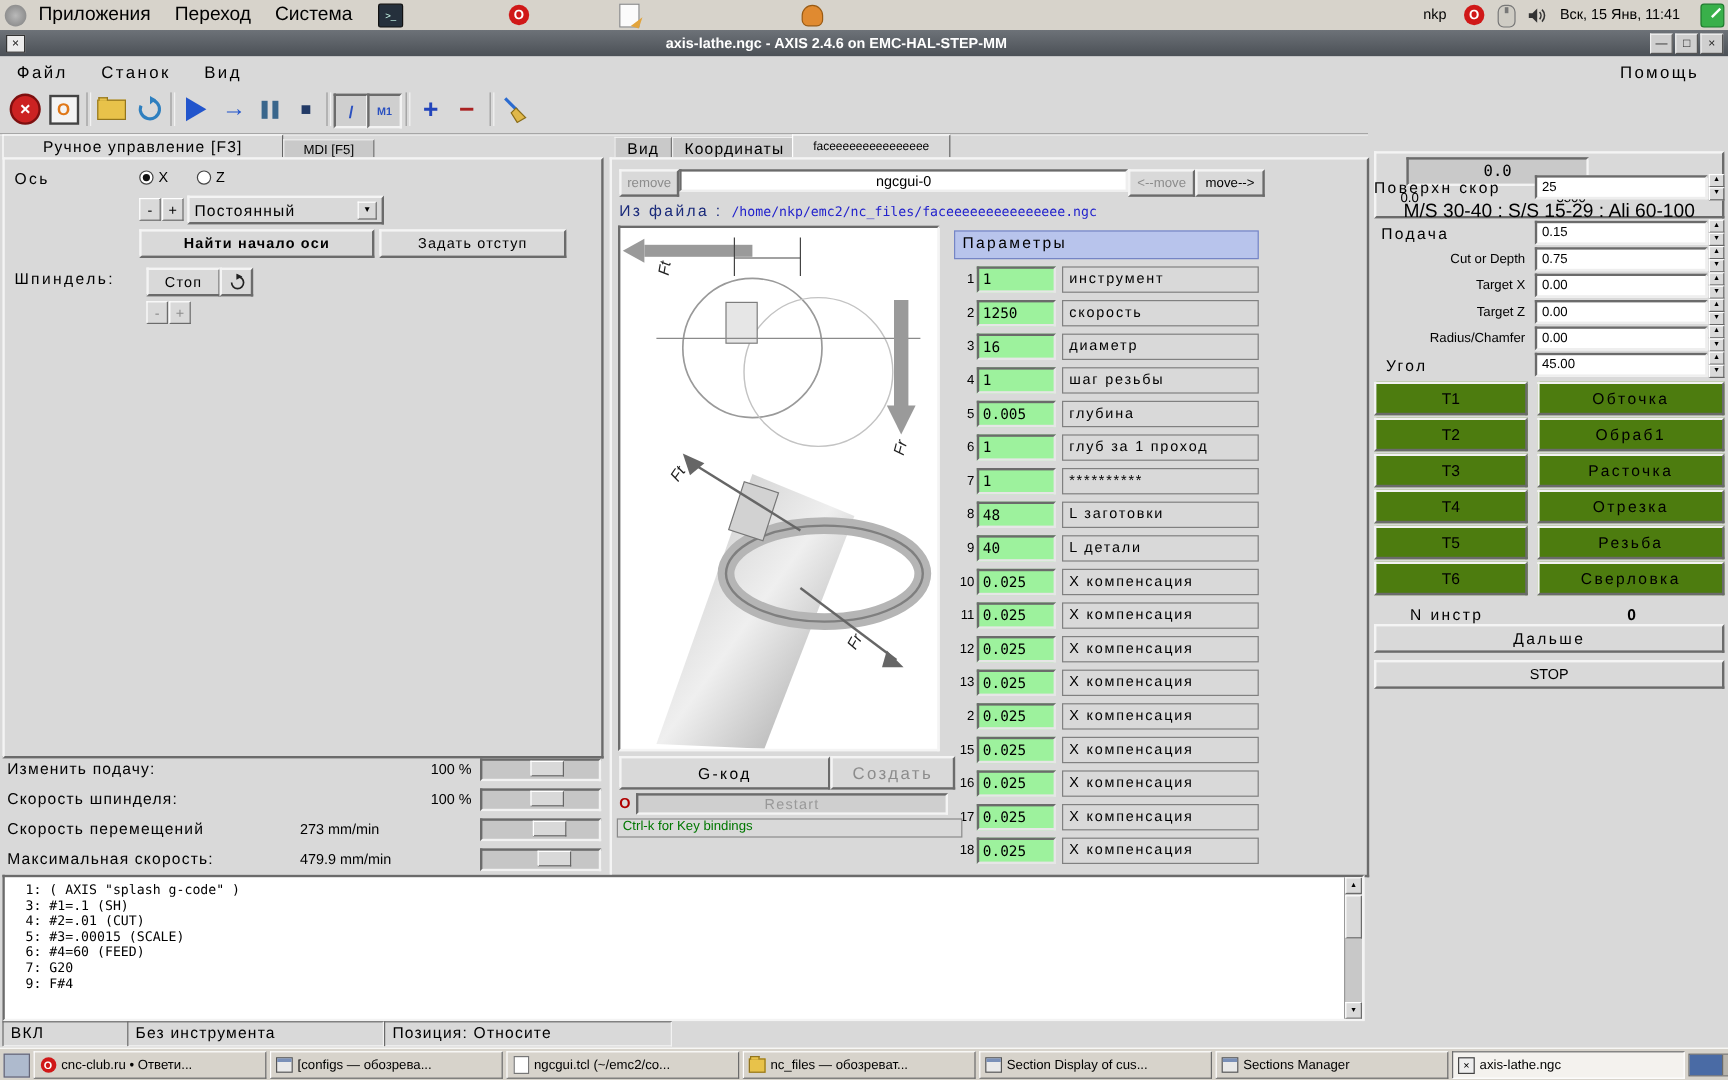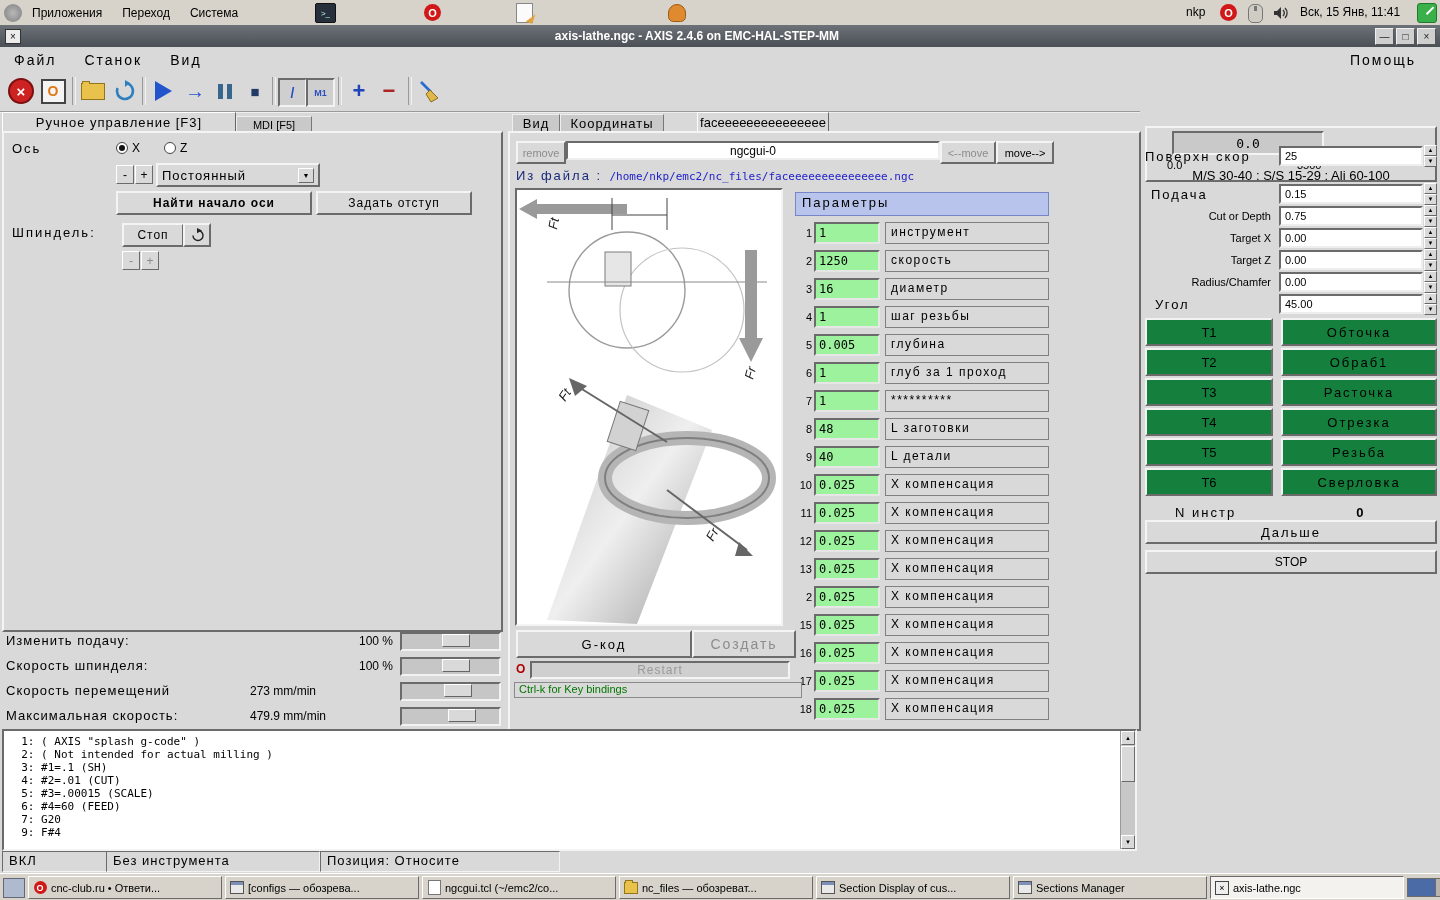--- a/index.html
+++ b/index.html
@@ -11,21 +11,21 @@
   .sunken{border:2px solid;border-color:#6b6b6b #f4f4f4 #f4f4f4 #6b6b6b;}
   .btn{display:flex;align-items:center;justify-content:center;cursor:default;white-space:nowrap;}
   .wide{letter-spacing:2px;}
   .wide1{letter-spacing:1px;}
   .dis{color:#8c8c8c;}
   .mono{font-family:"DejaVu Sans Mono",monospace;}
   .entry{background:#fff;border:2px solid;border-color:#6b6b6b #eee #eee #6b6b6b;font-family:"Liberation Sans",sans-serif;}
   input.entry{outline:none;padding:0 3px;font-size:12px;}
   
   #top-panel{left:0;top:0;width:1440px;height:25px;background:#d7d3cb;border-bottom:1px solid #a9a49b;display:flex;align-items:center;}
-  .panel-menu{padding:0 10px;font-size:12px;}
+  .panel-menu{padding:0 10px;font-size:16px;}
   .lchr{display:flex;align-items:center;justify-content:center;}
   
   #titlebar{left:0;top:25px;width:1440px;height:22px;background:linear-gradient(#6d7278,#4b5056);display:flex;align-items:center;color:#fff;}
   .tb-btn{width:17px;height:15px;background:#cfcfcf;border:1px solid;border-color:#f0f0f0 #555 #555 #f0f0f0;color:#222;font-size:10px;display:flex;align-items:center;justify-content:center;margin-left:2px;}
   
   #menubar{left:0;top:47px;width:1440px;height:26px;background:#d9d9d9;display:flex;align-items:center;font-size:14px;}
   .menu-item{padding:0 14px;}
   
   #toolbar{left:0;top:73px;width:1140px;height:38px;border-bottom:2px groove #eee;}
   .tool{position:absolute;top:3px;width:30px;height:30px;display:flex;align-items:center;justify-content:center;}
@@ -39,21 +39,21 @@
   .pnum{width:17px;text-align:right;margin-right:2px;font-size:11px;}
   .pval{width:56px;height:16px;background:#9df29d;border:2px solid;border-color:#6b6b6b #e6e6e6 #e6e6e6 #6b6b6b;padding:1px 3px;font-size:12px;font-family:"DejaVu Sans Mono",monospace;}
   .plab{flex:1;height:16px;border:1px solid #808080;background:#d9d9d9;margin-left:5px;padding:2px 5px;letter-spacing:1.5px;font-size:12px;white-space:nowrap;overflow:hidden;}
   
   .frow{display:flex;align-items:center;height:20px;margin-bottom:2px;}
   .flab-big{font-size:13px;letter-spacing:2px;}
   .flab-sm{font-size:11px;text-align:right;flex:1;padding-right:8px;}
   .fent{width:132px;height:14px;background:#fff;border:2px solid;border-color:#6b6b6b #eee #eee #6b6b6b;padding:1px 4px;font-size:11px;}
   .spincol{width:13px;display:flex;flex-direction:column;margin-left:1px;}
   .spinb{height:9px;font-size:6px;line-height:8px;text-align:center;background:#d9d9d9;border:1px solid;border-color:#fff #666 #666 #fff;}
-  .tbtn{height:24px;background:#15803d;border:2px solid;border-color:#f2f2f2 #6b6b6b #6b6b6b #f2f2f2;display:flex;align-items:center;justify-content:center;font-size:13px;}
+  .tbtn{height:24px;background:#4d7c0f;border:2px solid;border-color:#f2f2f2 #6b6b6b #6b6b6b #f2f2f2;display:flex;align-items:center;justify-content:center;font-size:13px;}
   
   .sl-label{font-size:13px;letter-spacing:1px;}
   .trough{position:absolute;width:97px;height:15px;border:2px solid;border-color:#6b6b6b #f2f2f2 #f2f2f2 #6b6b6b;background:#c6c6c6;}
   .thumb{position:absolute;top:0;width:26px;height:11px;background:#d9d9d9;border:1px solid;border-color:#fff #666 #666 #fff;}
   
   .gline{white-space:pre;font-family:"DejaVu Sans Mono",monospace;font-size:11px;line-height:13px;}
   
   .scell{position:absolute;top:0;height:17px;border:1px solid;border-color:#6b6b6b #f2f2f2 #f2f2f2 #6b6b6b;padding:1px 6px;font-size:13px;letter-spacing:1px;background:#d9d9d9;white-space:nowrap;overflow:hidden;}
   
   #taskbar{left:0;top:873px;width:1440px;height:27px;background:#d7d3cb;border-top:1px solid #fff;display:flex;align-items:center;}
@@ -267,21 +267,21 @@
 <div class="abs trough" style="left:400px;top:707px;">
     <div class="thumb" style="left:46px;"></div>
   </div>
 
 <div class="abs tab-un wide1" style="left:512px;top:114px;width:46px;height:17px;font-size:13px;">
     <span>Вид</span>
   </div>
 <div class="abs tab-un wide1" style="left:560px;top:114px;width:102px;height:17px;font-size:13px;">
     <span>Координаты</span>
   </div>
-<div class="abs tab-sel" style="left:697px;top:112px;width:130px;height:19px;font-size:13px;">
+<div class="abs tab-sel" style="left:660px;top:112px;width:130px;height:19px;font-size:10px;">
     <span>faceeeeeeeeeeeeeee</span>
   </div>
 
 <div class="abs raised" style="left:508px;top:131px;width:629px;height:596px;"></div>
 
 <div class="abs raised btn dis" style="left:516px;top:141px;width:46px;height:19px;font-size:11px;">
     <span>remove</span>
   </div>
 <input class="abs entry" style="left: 566px; top: 141px; width: 364px; height: 15px; text-align: center;" value="ngcgui-0">
 <div class="abs raised btn dis" style="left:940px;top:141px;width:52px;height:19px;font-size:11px;">
@@ -449,21 +449,21 @@
 
 <div class="abs" style="left:1145px;top:146px;width:292px;">
   <div class="frow">
     <span class="flab-big" style="flex:1;">Поверхн скор</span>
     <input class="fent" value="25" style="">
     <span class="spincol">
         <span class="spinb">▲</span>
         <span class="spinb">▼</span>
       </span>
   </div>
-  <div style="height:16px;text-align:center;font-size:13px;">M/S 30-40 : S/S 15-29 : Ali 60-100</div>
+  <div style="height:16px;text-align:center;font-size:16px;">M/S 30-40 : S/S 15-29 : Ali 60-100</div>
   <div class="frow">
     <span class="flab-big" style="flex:1;padding-left:6px;">Подача</span>
     <input class="fent" value="0.15" style="">
     <span class="spincol">
         <span class="spinb">▲</span>
         <span class="spinb">▼</span>
       </span>
   </div>
   <div class="frow">
     <span class="flab-sm">Cut or Depth</span>
@@ -553,21 +553,20 @@
 <div class="abs raised btn wide" style="left:1145px;top:520px;width:288px;height:20px;font-size:13px;">
     <span>Дальше</span>
   </div>
 <div class="abs raised btn" style="left:1145px;top:550px;width:288px;height:20px;font-size:12px;">
     <span>STOP</span>
   </div>
 
 <div class="abs sunken" style="left:2px;top:729px;width:1131px;height:118px;background:#fff;overflow:hidden;">
   <div style="padding:4px 20px 0 4px;">
     <div class="gline">  1: ( AXIS "splash g-code" )</div>
-    <div class="gline">  2: ( Not intended for actual milling )</div>
     <div class="gline">  3: #1=.1 (SH)</div>
     <div class="gline">  4: #2=.01 (CUT)</div>
     <div class="gline">  5: #3=.00015 (SCALE)</div>
     <div class="gline">  6: #4=60 (FEED)</div>
     <div class="gline">  7: G20</div>
     <div class="gline">  9: F#4</div>
   </div>
   <div style="position:absolute;right:0;top:0;bottom:0;width:14px;background:#c8c8c8;border-left:1px solid #999;">
     <div class="raised1 btn" style="height:12px;font-size:6px;">▲</div>
     <div class="raised1" style="height:34px;margin-top:1px;"></div>

